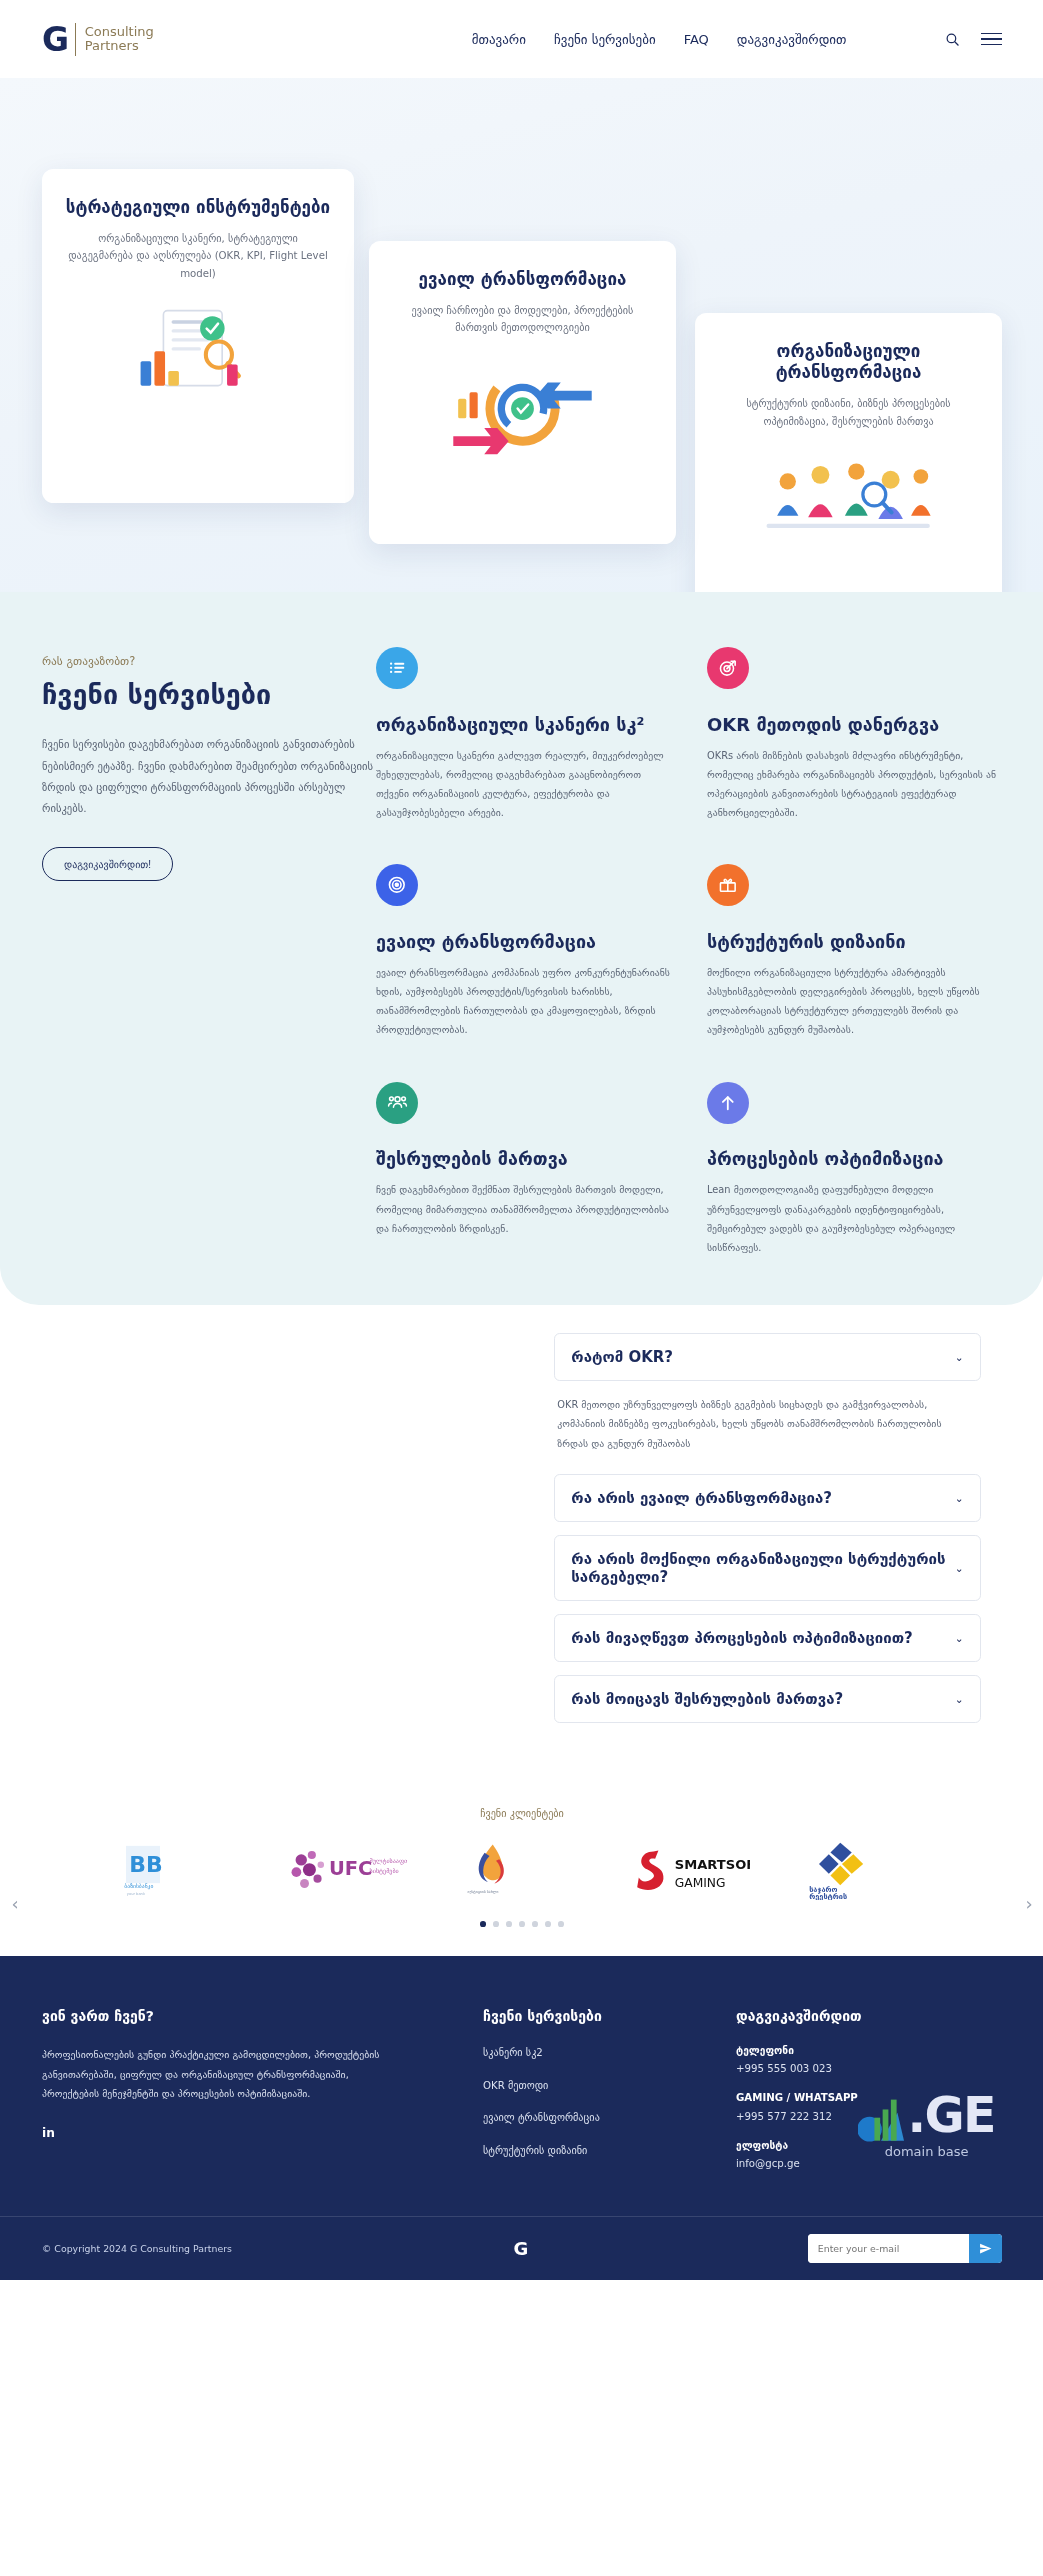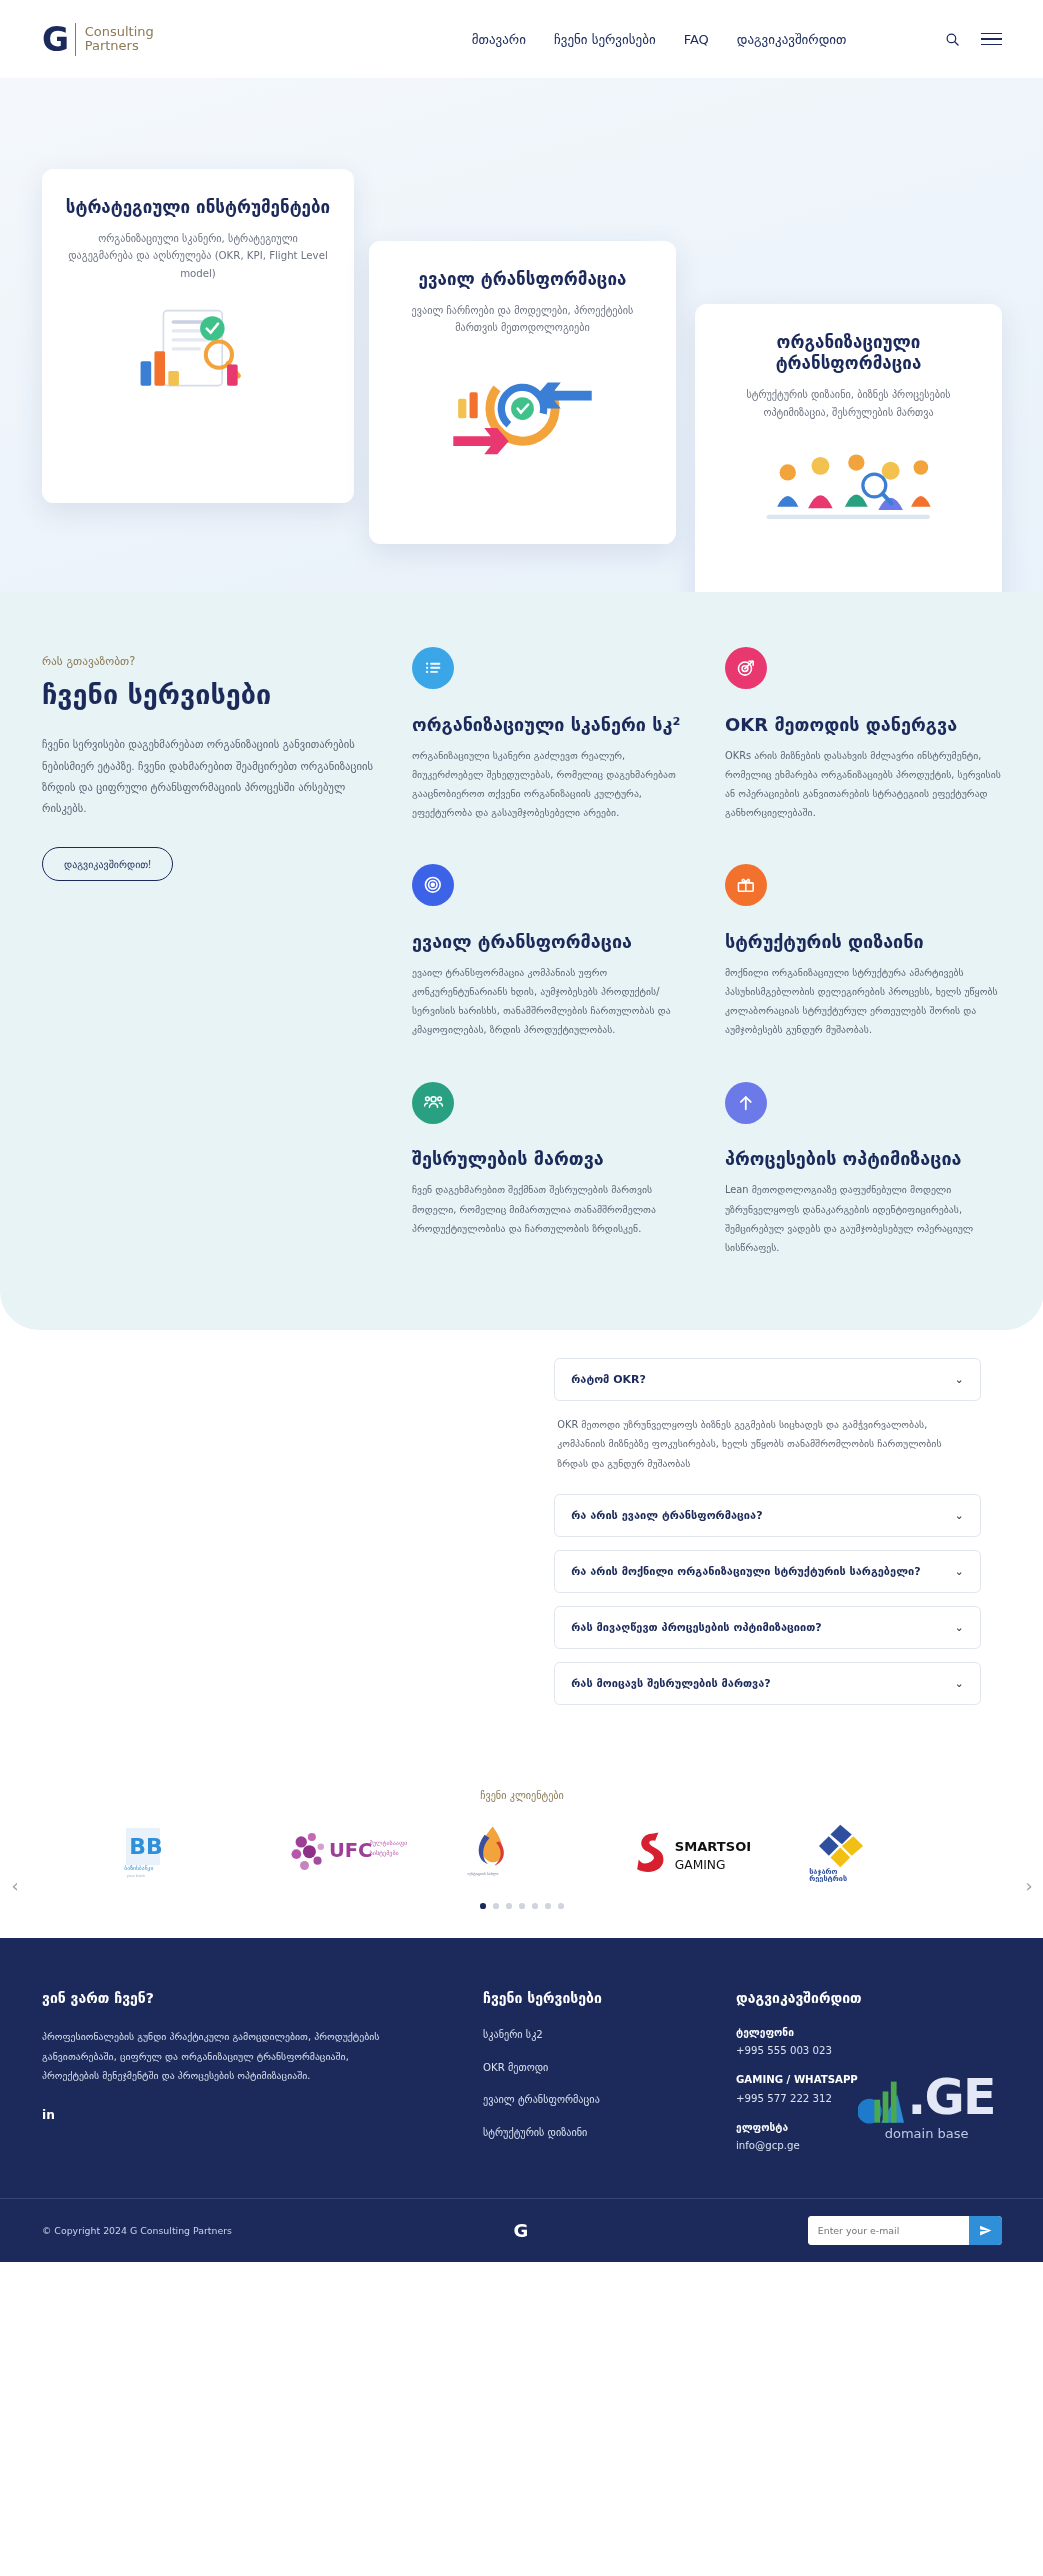--- a/index.html
+++ b/index.html
@@ -61,30 +61,29 @@
     padding: 28px 23px 16.3px;
     text-align: center;
   }
   .hero-card h2 {
     font-size: 17px; font-weight: bold; color: #1b2a5b; margin-bottom: 11.4px;
     line-height: 1.25;
   }
   .hero-card p { font-size: 10.2px; color: #6b7280; line-height: 1.75; }
   .card-left  { left: 42px;  top: 91px; width: 312px; height: 334px; }
   .card-mid   { left: 369px; top: 163px; width: 307px; height: 303px; z-index: 3; }
-  .card-right { left: 695px; top: 226px; width: 307px; height: 336px; }
+  .card-right { left: 695px; top: 235px; width: 307px; height: 336px; }
 
   .card-art { margin-top: 21px; display:flex; justify-content:center; }
 
   
   .services {
     background: #e8f3f5;
-    padding: 55px 42px 73px;
+    padding: 55px 42px 48px;
     display: flex;
-    gap: 36px;
     border-bottom-left-radius: 39px;
     border-bottom-right-radius: 39px;
     justify-content: center;
   }
   .services-intro { width: 334px; flex-shrink: 0; padding-top: 6.5px;}
   .eyebrow { color: #8b7a55; font-size: 11.4px; margin-bottom: 11.4px; }
   .services-intro h2 { font-size: 27px; color: #1b2a5b; margin-bottom: 24.5px; }
   .services-intro p { font-size: 10.6px; color: #5a6475; line-height: 2.0; margin-bottom: 28px;}
   .cta-btn {
     display: inline-block; border: 1.3px solid #1b2a5b; border-radius: 24.5px;
@@ -105,21 +104,21 @@
 
   
   .faq { background: #ffffff; padding: 28px 42px 49px; display: flex; }
   .faq-col { margin-left: 512px; width: 427px; }
   .faq-item {
     border: 0.8px solid #e2e6ee; border-radius: 5.7px;
     padding: 14px 16.3px; display: flex; align-items: center;
     justify-content: space-between; cursor: pointer; margin-bottom: 13px;
     background: #fff;
   }
-  .faq-item span.q { font-size: 11px; color: #1b2a5b; font-weight: bold; }
+  .faq-item span.q { font-size: 15px; color: #1b2a5b; font-weight: bold; }
   .chev { color: #1b2a5b; font-size: 10.6px; }
   .faq-answer { font-size: 9.8px; color: #5a6475; line-height: 1.95; padding: 1.6px 6.5px 21px 3.3px; }
 
   
   .clients { background: #fff; padding: 23px 0 29px; text-align: center; position: relative; }
   .clients-title { color: #8b7a55; font-size: 10.2px; margin-bottom: 14.7px; }
   .logo-strip { display: flex; align-items: center; justify-content: center; gap: 42px; height: 75px;}
   .logo-box { display: flex; flex-direction: column; justify-content:center; width: 130px; }
   .arrow-nav {
     position: absolute; top: 108px; font-size: 18px; color: #9aa2b1; cursor: pointer;

